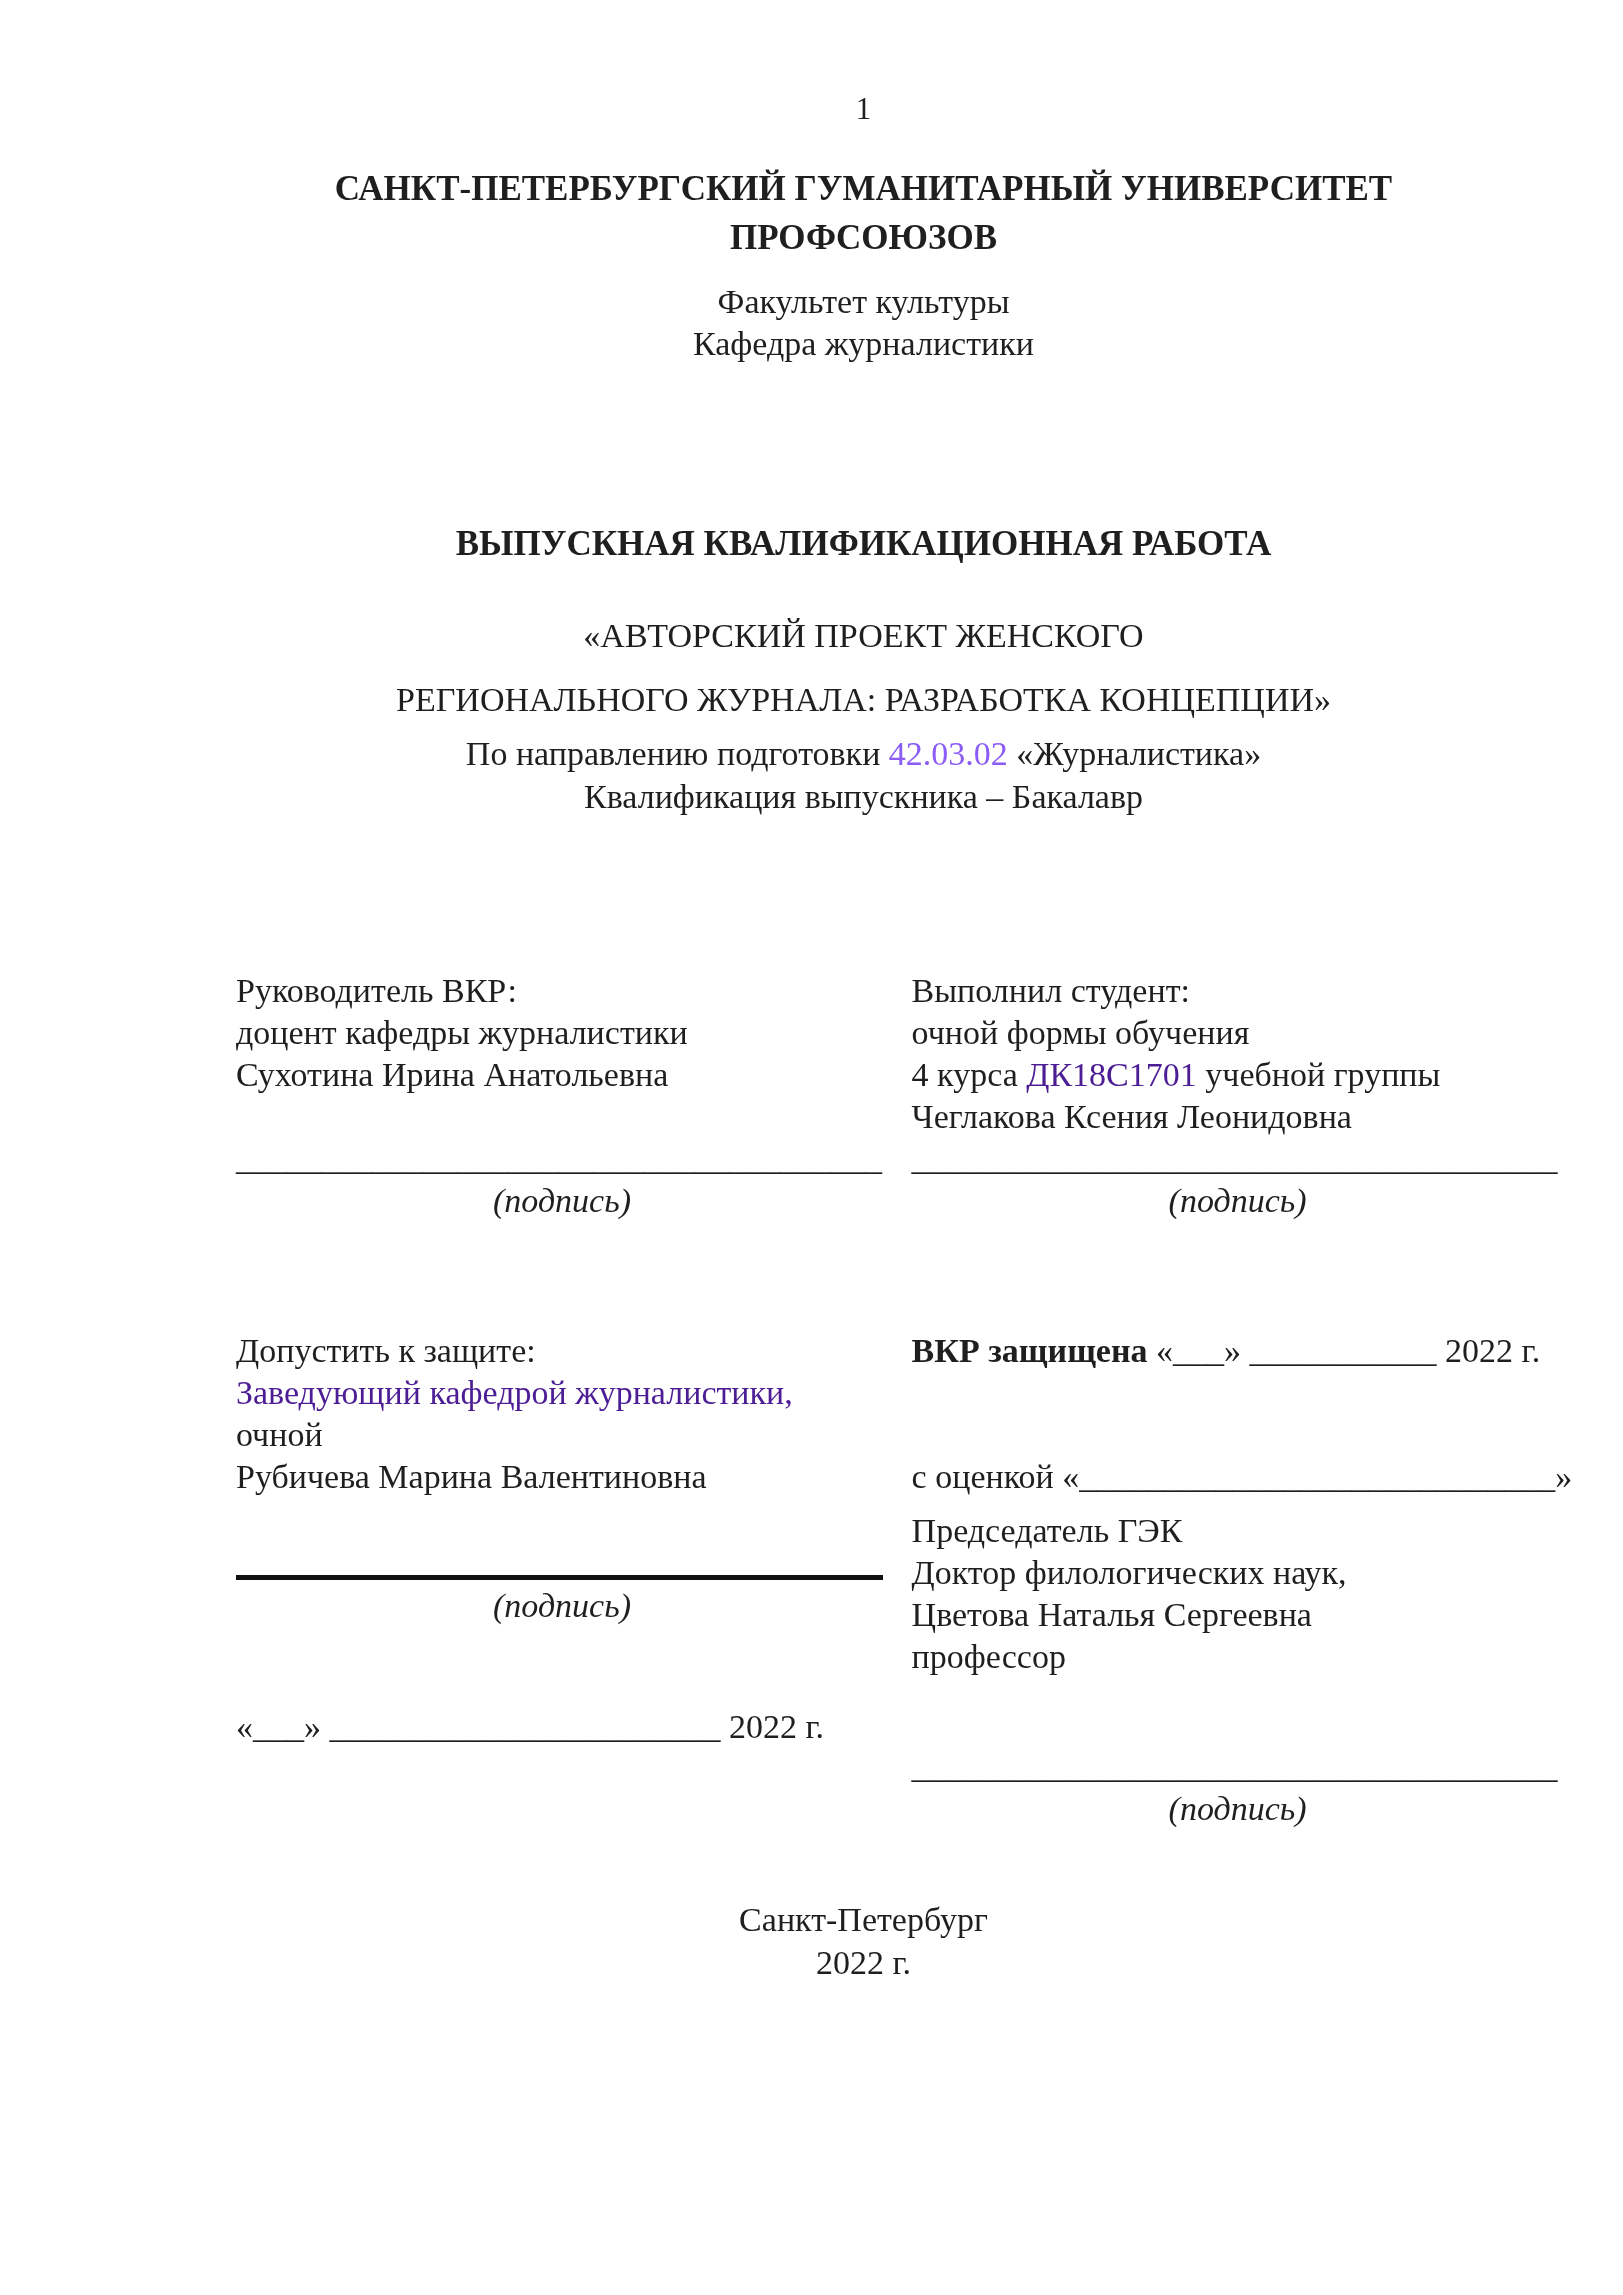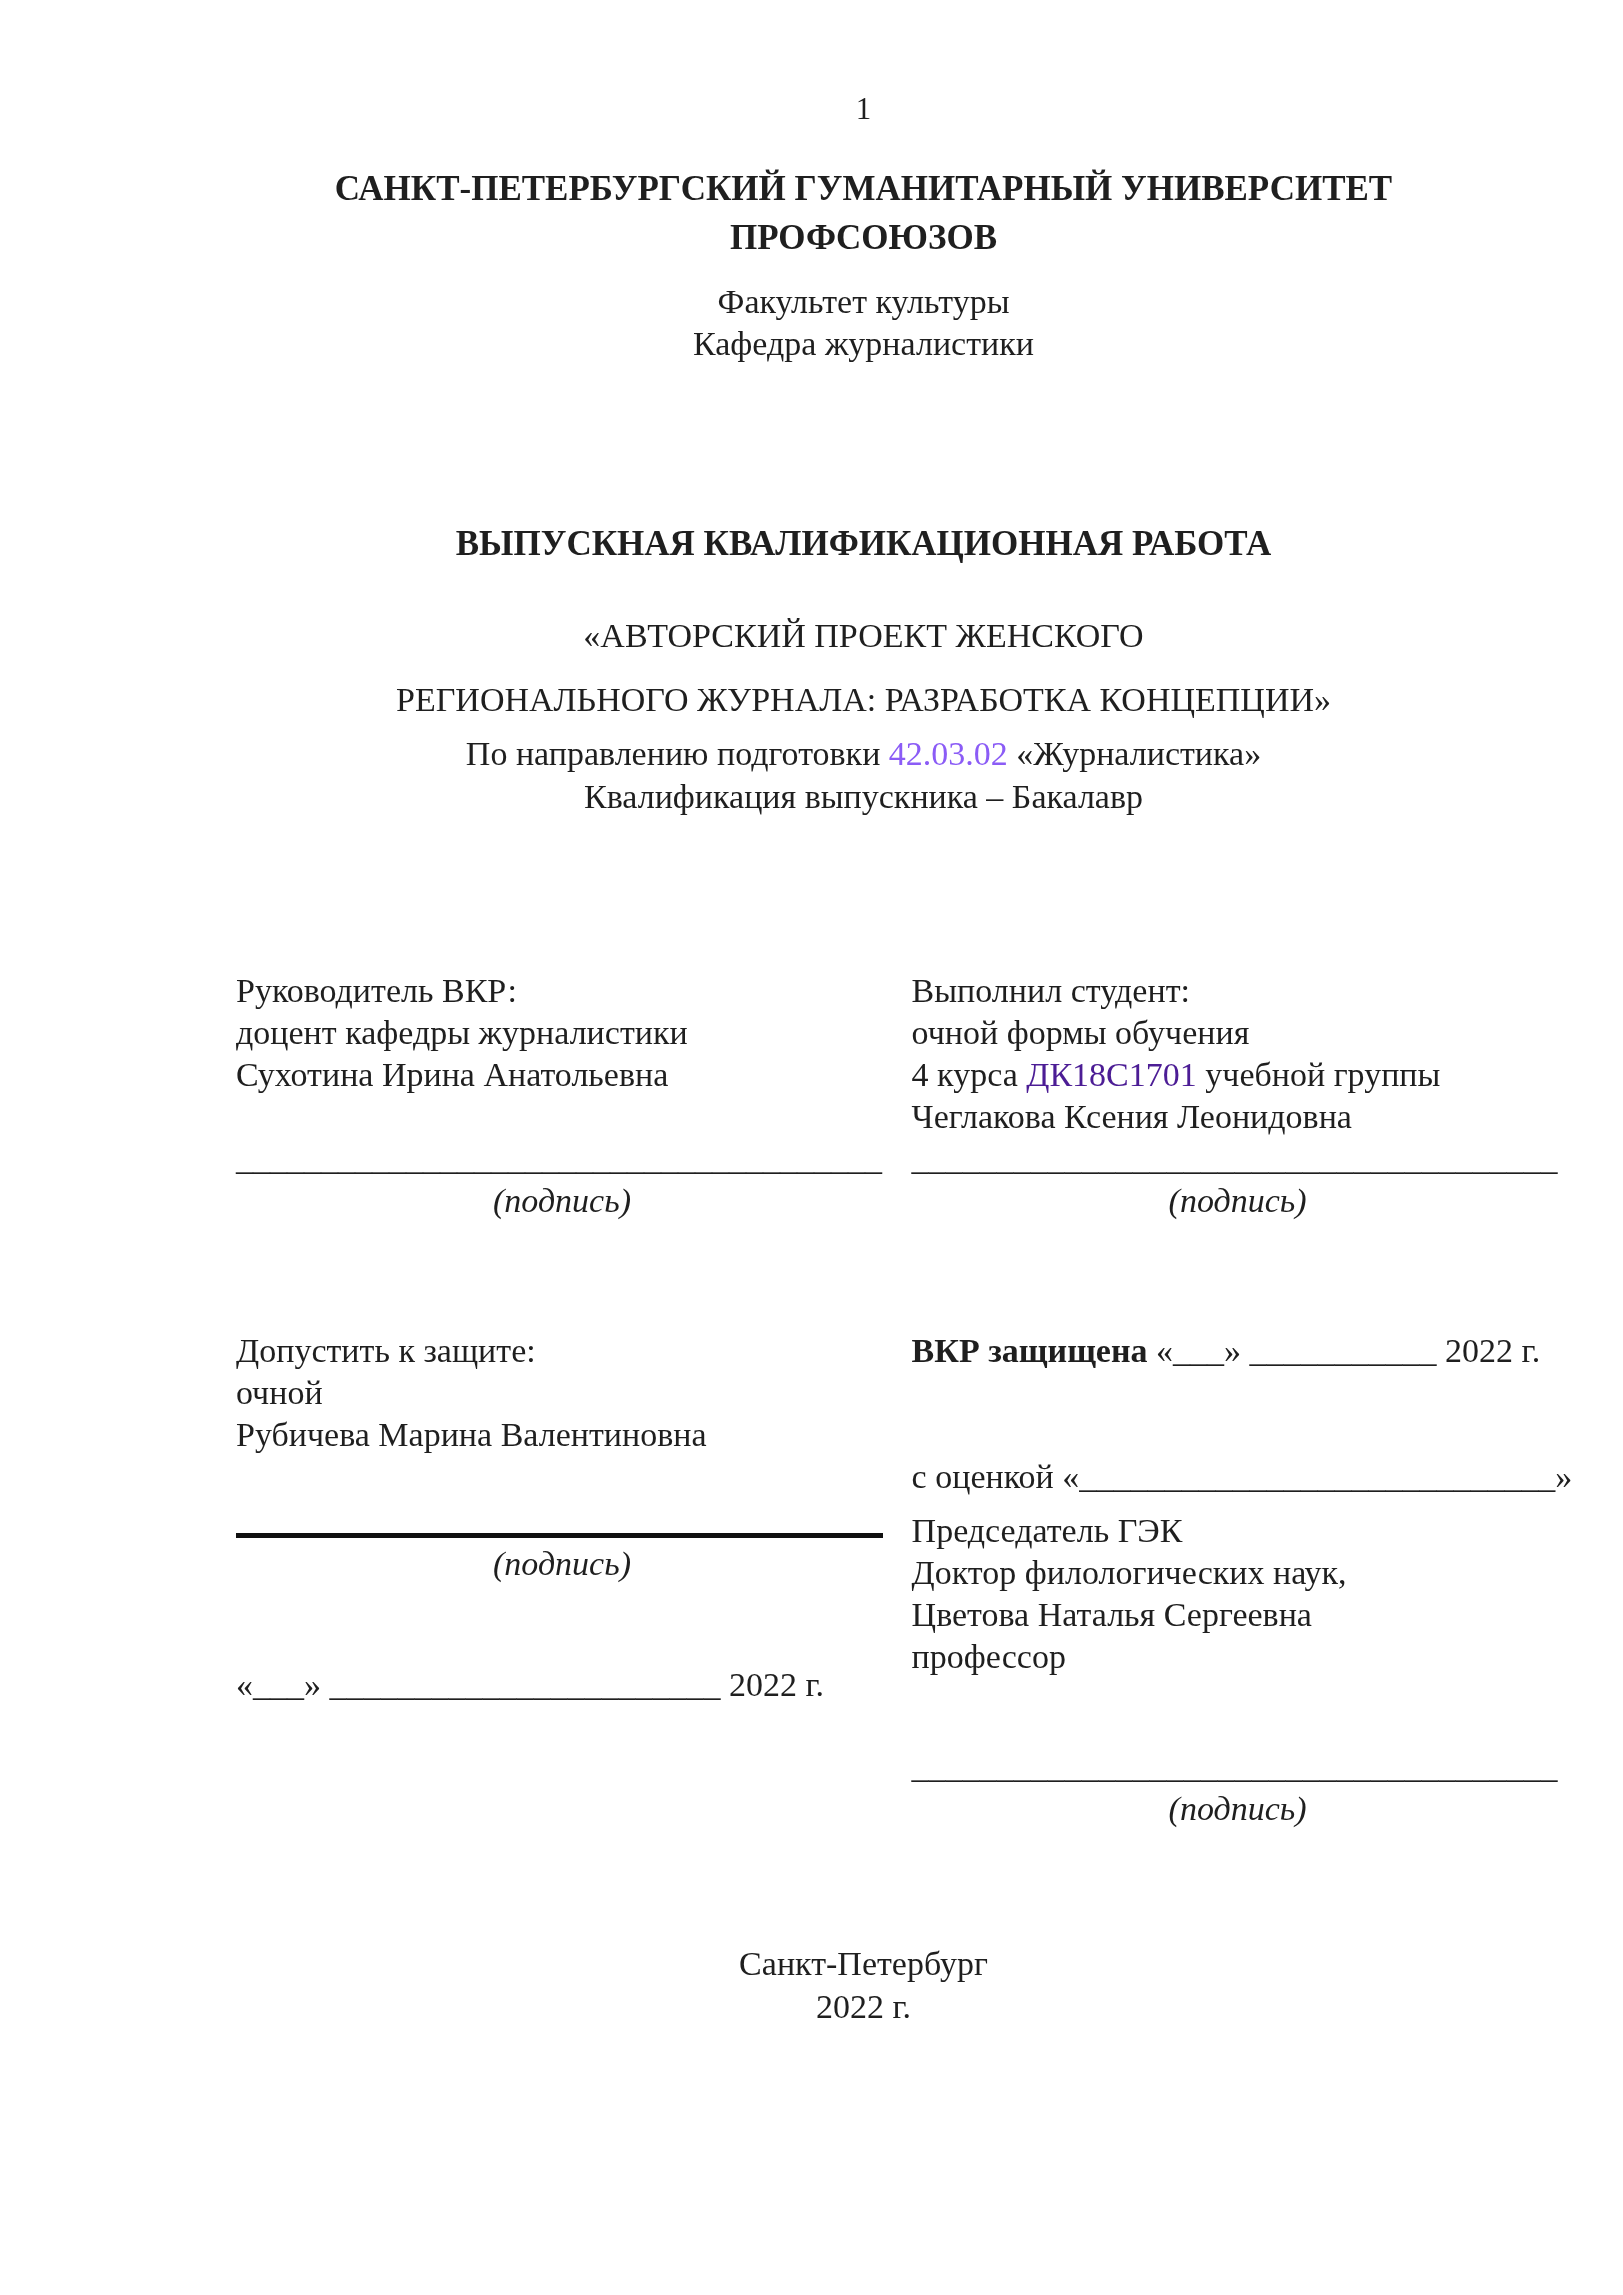--- a/index.html
+++ b/index.html
@@ -53,21 +53,21 @@
     height:0;
     border-bottom:5.5px solid #101010;
     margin-top:77px;
   }
   .cap-after-solid { margin-top:4.7px; }
   .dateline { margin-top:79px; white-space:pre; }
   .pre { white-space:pre; }
   .bold { font-weight:bold; }
   .mt15 { margin-top:11.8px; }
   .sig-late { margin-top:68px; }
-  .footer { margin-top:112px; font-size:34px; line-height:43px; }
+  .footer { margin-top:68px; font-size:34px; line-height:43px; }
 </style>
 </head>
 <body>
 
 <div class="page">
 
   <p class="pagenum center">1</p>
 
   <div class="univ center">
     <p>САНКТ-ПЕТЕРБУРГСКИЙ ГУМАНИТАРНЫЙ УНИВЕРСИТЕТ</p>
@@ -106,20 +106,21 @@
       <p class="pre"><span>4 курса </span><span class="muted">ДК18С1701</span><span> учебной группы</span></p>
       <p>Чеглакова Ксения Леонидовна</p>
       <p class="sigline">______________________________________</p>
       <p class="caption">(подпись)</p>
     </div>
   </div>
 
   <div class="sig-grid block2">
     <div class="col-l">
       <p>Допустить к защите:</p>
+      <p class="muted">Заведующий кафедрой журналистики,</p>
       <p>очной</p>
       <p>Рубичева Марина Валентиновна</p>
       <div class="solidline"></div>
       <p class="caption cap-after-solid">(подпись)</p>
       <p class="dateline">«___» ___________​____________ 2022 г.</p>
     </div>
     <div class="col-r">
       <p class="pre"><span class="bold">ВКР защищена</span><span> «___» ___________ 2022 г.</span></p>
       <p>&nbsp;</p>
       <p>&nbsp;</p>

